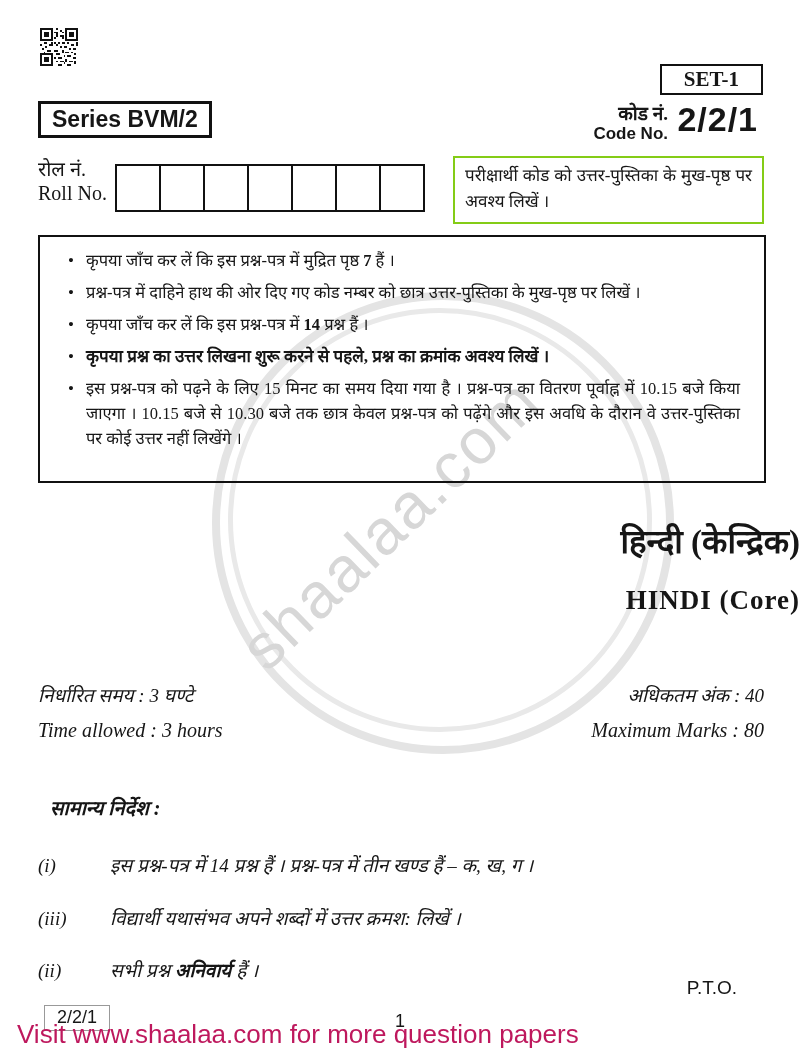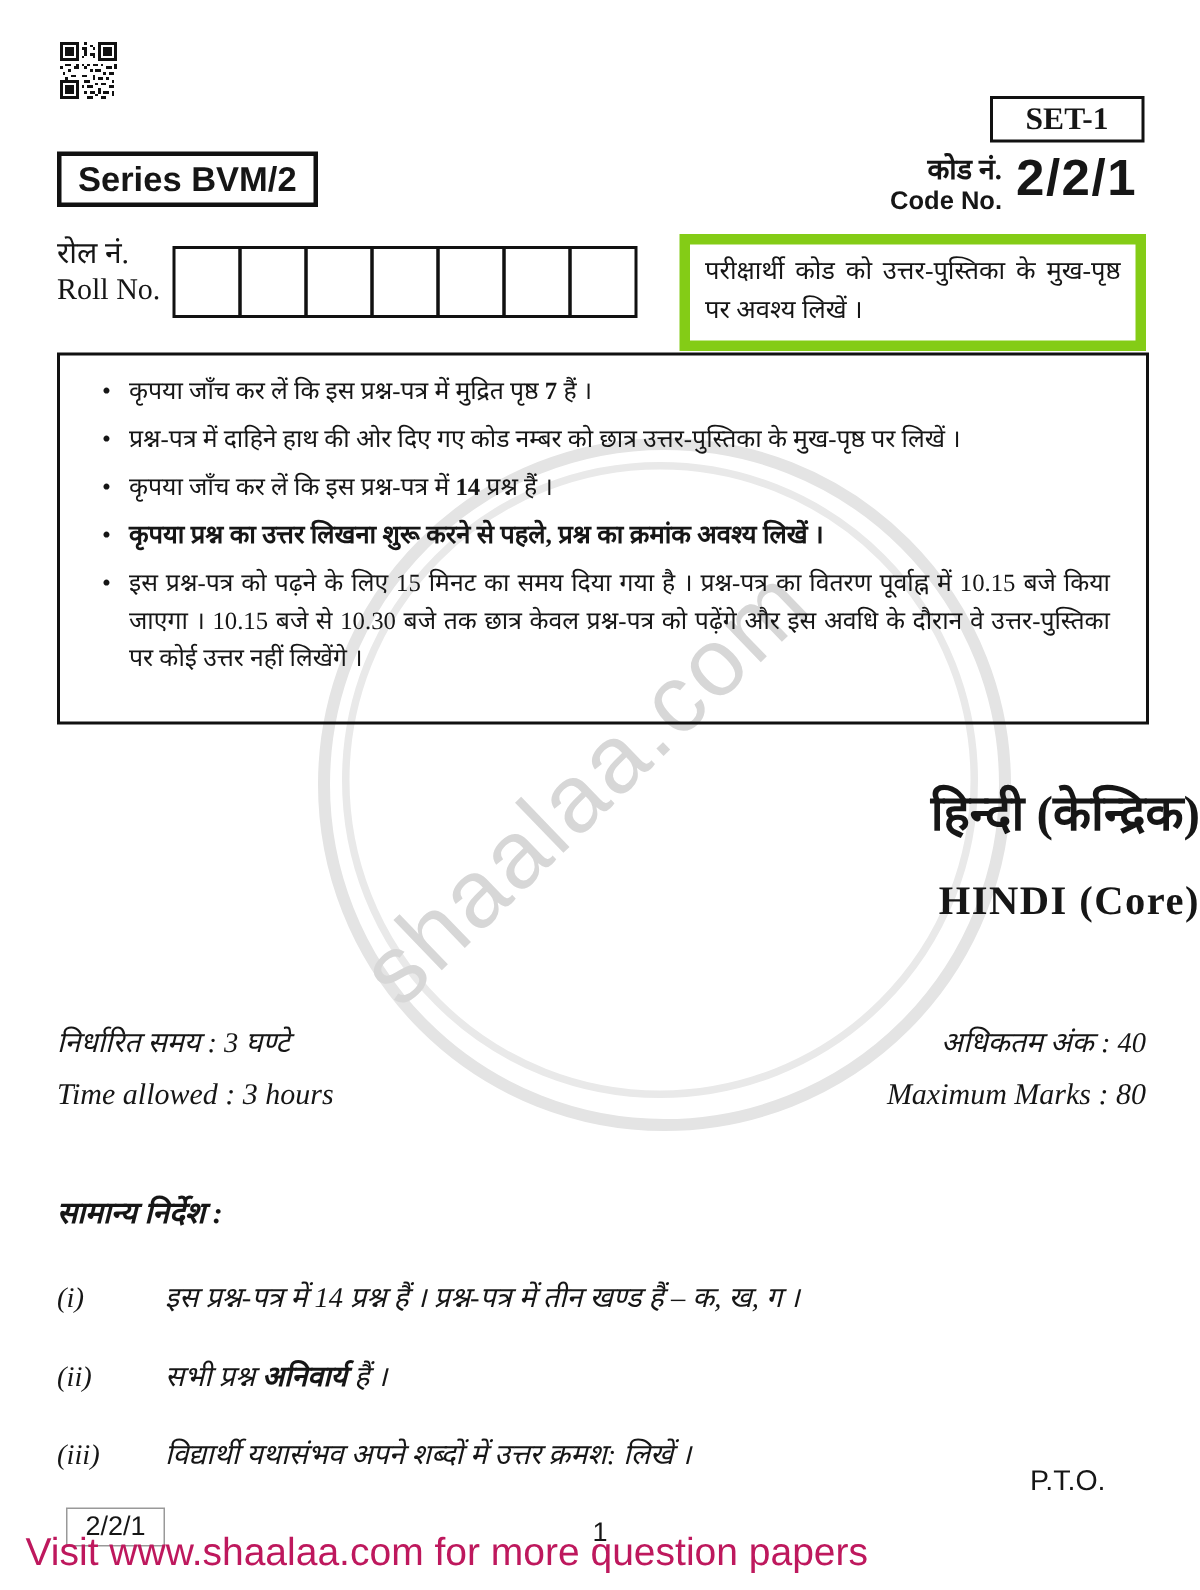--- a/index.html
+++ b/index.html
@@ -35,21 +35,21 @@
   .codeno-en{font-family:var(--sans); font-weight:bold; font-size:17px;}
   .codeno-value{position:absolute; top:100px; right:42px; font-family:var(--sans);
     font-weight:bold; font-size:34px; letter-spacing:1px;}
 
   .roll-labels{position:absolute; left:38px; top:158px; line-height:1.18; font-size:20px;}
   .roll-boxes{position:absolute; left:115px; top:164px; display:flex;}
   .roll-cell{width:42px; height:44px; border:2px solid #111; margin-left:-2px; background:transparent;}
   .roll-cell:first-child{margin-left:0;}
 
   .cand-box{position:absolute; left:453px; top:156px; width:311px; box-sizing:border-box;
-    border:7px solid #84cc16; padding:5px 10px 6px 10px; font-size:17px; line-height:1.55;
+    border:2px solid #84cc16; padding:5px 10px 6px 10px; font-size:17px; line-height:1.55;
     text-align:justify; background:#fff;}
 
   
   .notice-box{position:absolute; left:38px; top:235px; width:728px; height:248px; box-sizing:border-box;
     border:2px solid #111; padding:11px 22px 6px 16px;}
   .notice-list{list-style:none; margin:0; padding:0;}
   .notice-list li{display:flex; margin-bottom:7px; line-height:25px; font-size:16.5px;}
   .notice-list .dot{width:30px; text-align:center; font-size:17px; flex:none;}
   .notice-list .btxt{flex:1; text-align:justify; padding-right:2px;}
   .notice-list .btxt b{font-weight:bold;}
@@ -63,21 +63,21 @@
   
   .meta-row{position:absolute; left:38px; right:36px; top:686px; display:flex;
     justify-content:space-between; font-style:italic;}
   .meta-col{line-height:1.1;}
   .meta-col.right{text-align:right;}
   .meta-line1{font-size:19px; margin-bottom:12px;}
   .meta-line2{font-size:20px;}
 
   
   .directions{position:absolute; left:38px; right:36px; top:794px;}
-  .dir-heading{font-weight:bold; font-style:italic; font-size:20px; margin-bottom:32px;}
+  .dir-heading{font-weight:bold; font-style:italic; font-size:20px; margin-bottom:32px;margin-left:12px;}
   .dir-item{display:flex; margin-bottom:26px; font-style:italic; font-size:19px; line-height:1.4;}
   .dir-num{width:72px; flex:none;}
   .dir-text{flex:1;}
   .dir-text b{font-weight:bold;}
 
   
   .footer-code{position:absolute; left:44px; top:1005px; border:1px solid #999;
     padding:1px 12px 2px 12px; font-family:var(--sans); font-size:18px; background:transparent;}
   .footer-page{position:absolute; left:0; right:0; top:1011px; text-align:center;
     font-family:var(--sans); font-size:18px;}
@@ -177,26 +177,26 @@
     </div>
 
     <div class="directions">
       <div class="dir-heading">सामान्य निर्देश :</div>
       <div>
           <div class="dir-item">
             <span class="dir-num">(i)</span>
             <div class="dir-text"><span>इस प्रश्न-पत्र में 14 प्रश्न हैं । प्रश्न-पत्र में तीन खण्ड हैं – क, ख, ग ।</span></div>
           </div>
           <div class="dir-item">
+            <span class="dir-num">(iii)</span>
+            <div class="dir-text"><span>विद्यार्थी यथासंभव अपने शब्दों में उत्तर क्रमश: लिखें ।</span></div>
+          </div>
+          <div class="dir-item">
             <span class="dir-num">(ii)</span>
             <div class="dir-text"><span>सभी प्रश्न </span><b>अनिवार्य</b><span> हैं ।</span></div>
-          </div>
-          <div class="dir-item">
-            <span class="dir-num">(iii)</span>
-            <div class="dir-text"><span>विद्यार्थी यथासंभव अपने शब्दों में उत्तर क्रमश: लिखें ।</span></div>
           </div>
         </div>
     </div>
 
     <div class="footer-code">2/2/1</div>
     <div class="footer-page">1</div>
     <div class="footer-pto">P.T.O.</div>
     <div class="visit">Visit www.shaalaa.com for more question papers</div>
 
   </div>

